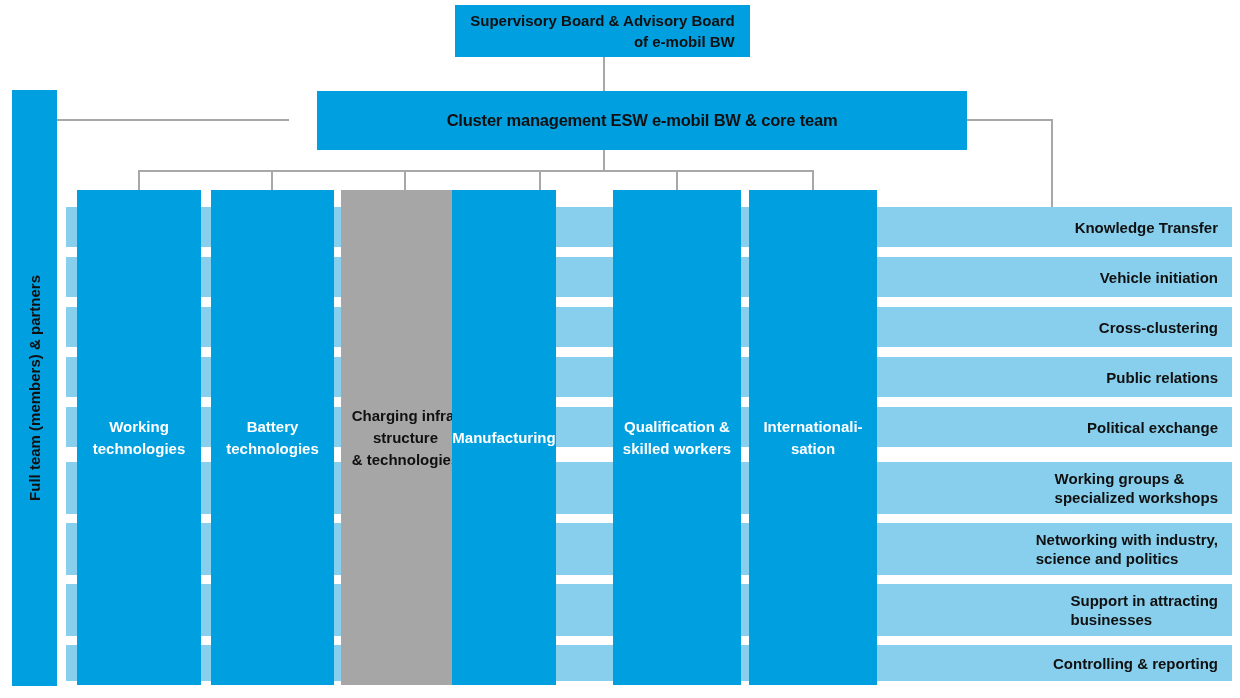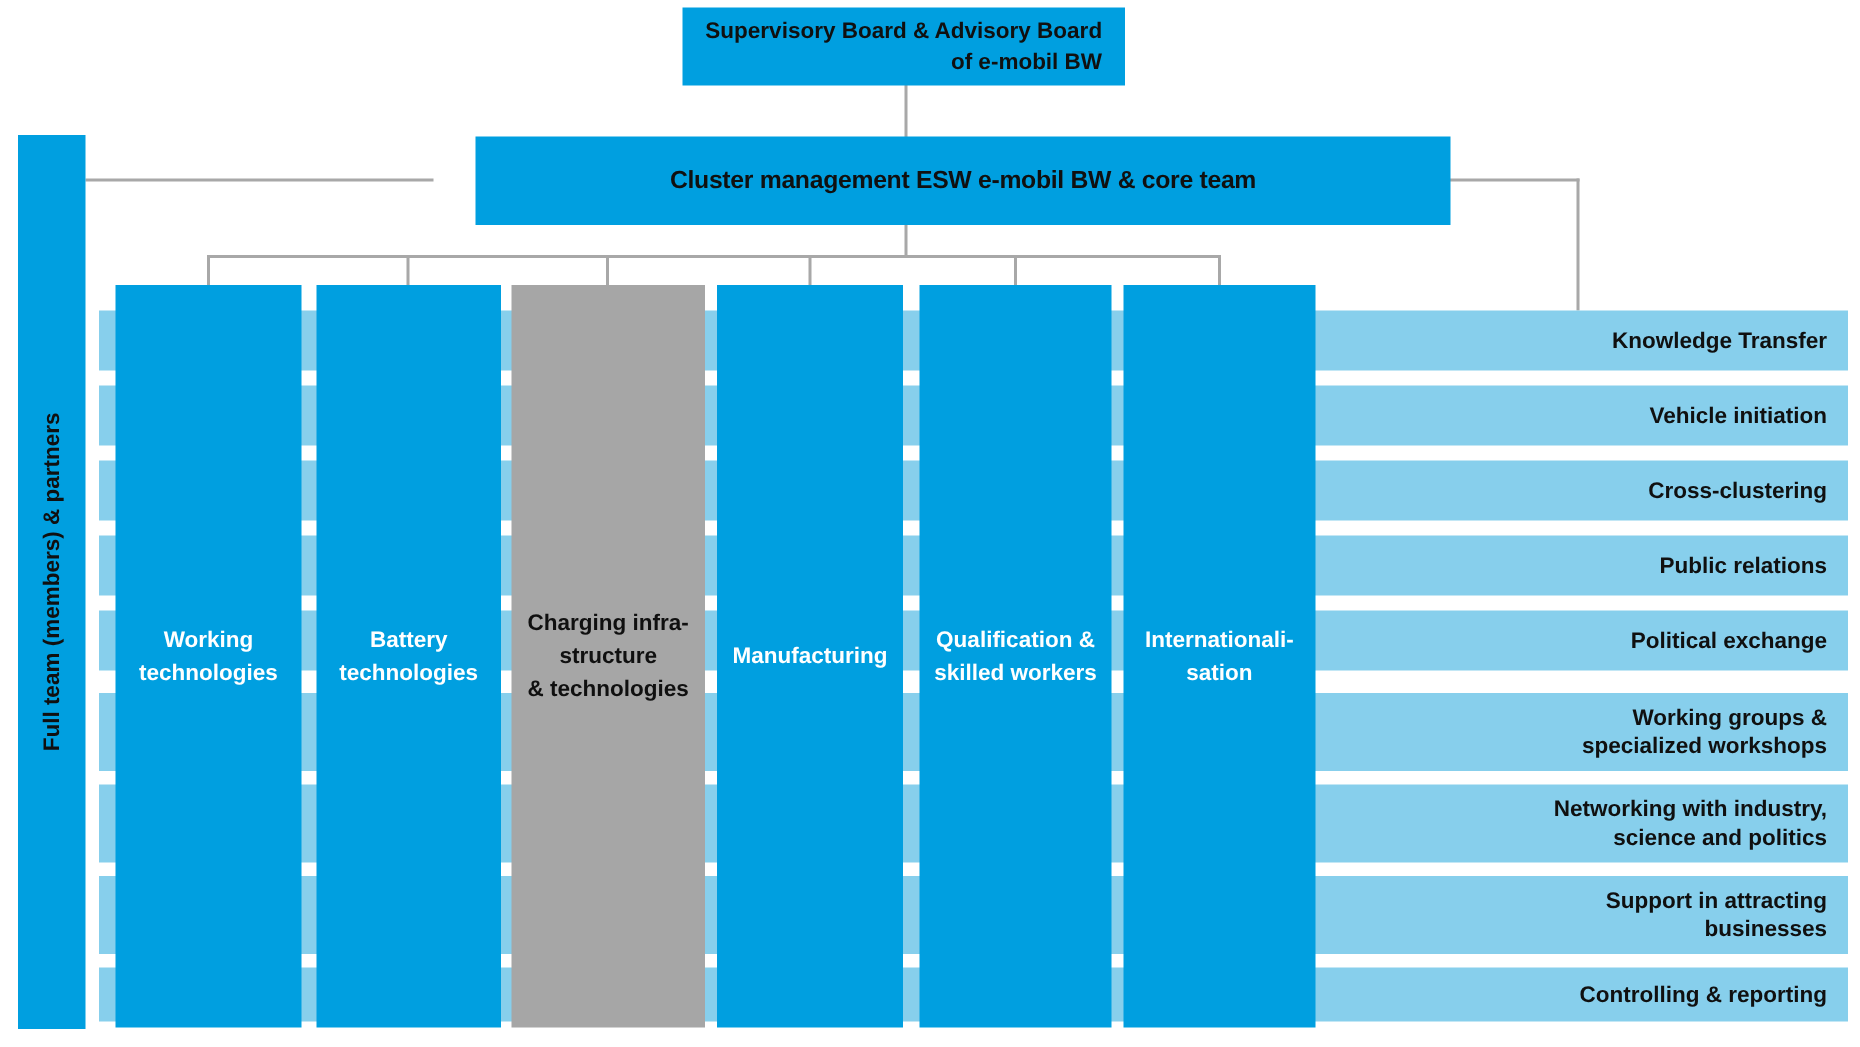--- a/index.html
+++ b/index.html
@@ -34,21 +34,21 @@
     color:var(--text-dark);font-weight:700;font-size:15px;white-space:nowrap;
   }
   
   .stripes{position:absolute;left:66px;top:207px;width:1166px;height:474px;z-index:1;}
   .row{
     position:absolute;left:0;width:1166px;background:var(--light-blue);
     display:flex;align-items:center;justify-content:flex-end;
   }
   .row span{
     color:var(--text-dark);font-weight:700;font-size:15px;line-height:19px;
-    text-align:right;white-space:pre-line;padding-right:14px;
+    white-space:pre-line;padding-right:14px;
   }
   .row:nth-child(1){top:0;height:40px;}
   .row:nth-child(2){top:50px;height:40px;}
   .row:nth-child(3){top:100px;height:40px;}
   .row:nth-child(4){top:150px;height:40px;}
   .row:nth-child(5){top:200px;height:40px;}
   .row:nth-child(6){top:255px;height:52px;}
   .row:nth-child(7){top:316px;height:52px;}
   .row:nth-child(8){top:377px;height:52px;}
   .row:nth-child(9){top:438px;height:36px;}
@@ -58,21 +58,21 @@
     display:flex;align-items:center;justify-content:center;text-align:center;
   }
   .col span{
     color:var(--text-light);font-weight:700;font-size:15px;line-height:22px;white-space:pre-line;
   }
   .col.gray{background:var(--gray-box);}
   .col.gray span{color:var(--text-dark);text-align:center;}
   .col1{left:77px;width:124px;}
   .col2{left:211px;width:123px;}
   .col3{left:341px;width:129px;}
-  .col4{left:478px;width:124px;}
+  .col4{left:452px;width:104px;}
   .col5{left:613px;width:128px;}
   .col6{left:749px;width:128px;}
   
   .line{position:absolute;background:var(--connector);z-index:0;}
   .l-top-v{left:603px;top:56px;width:2px;height:36px;}
   .l-left-h{left:57px;top:119px;width:232px;height:2px;}
   .l-right-h{left:939px;top:119px;width:114px;height:2px;}
   .l-right-v{left:1051px;top:119px;width:2px;height:88px;}
   .l-mid-v{left:603px;top:150px;width:2px;height:22px;}
   .l-branch-h{left:138px;top:170px;width:676px;height:2px;}

